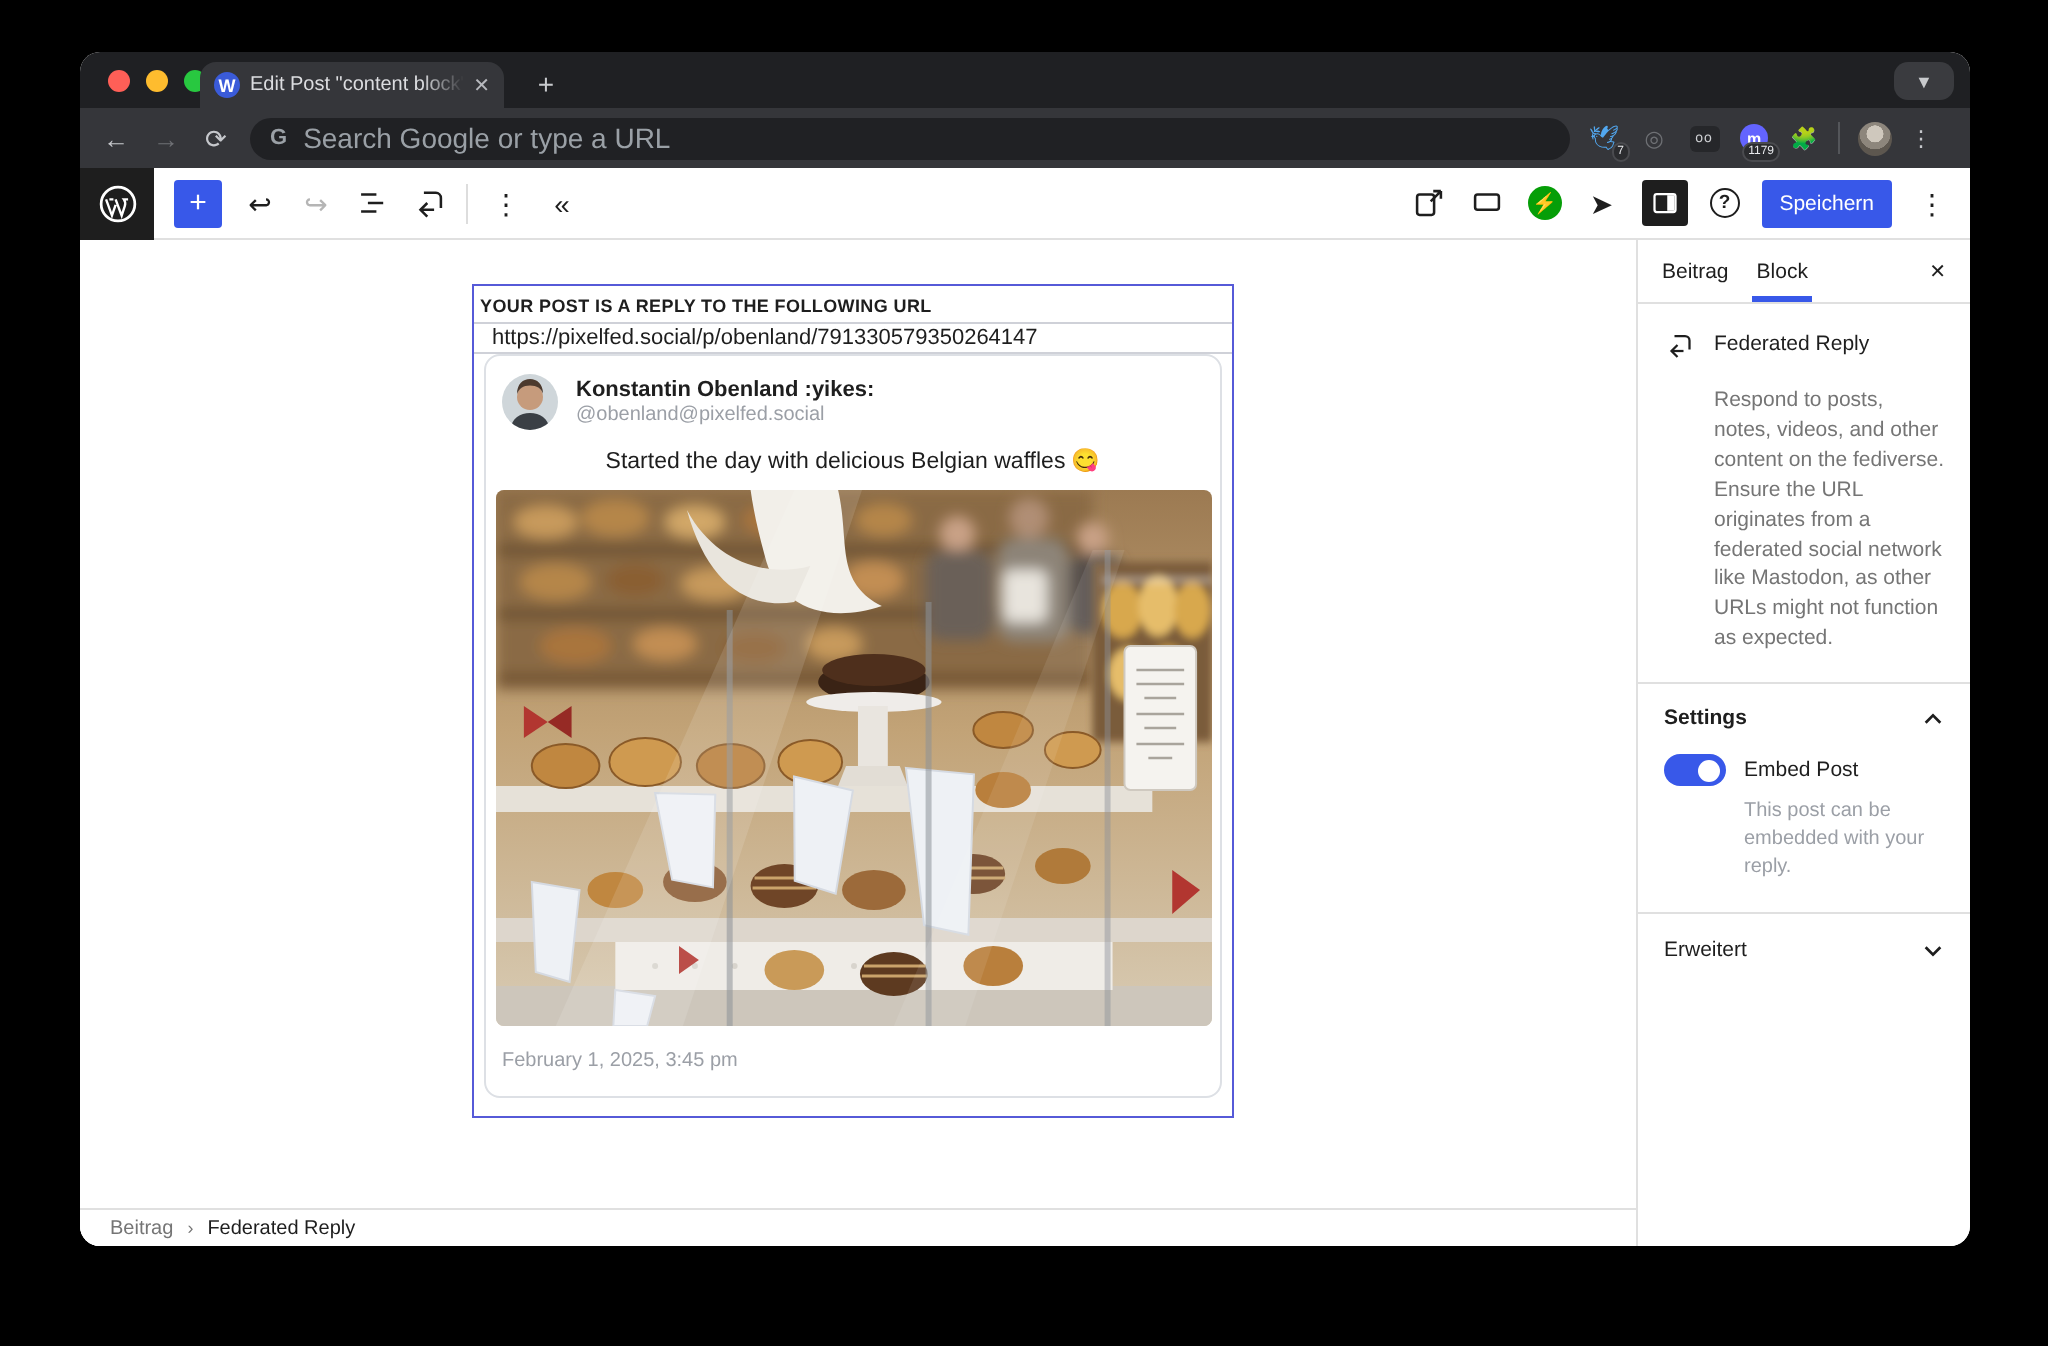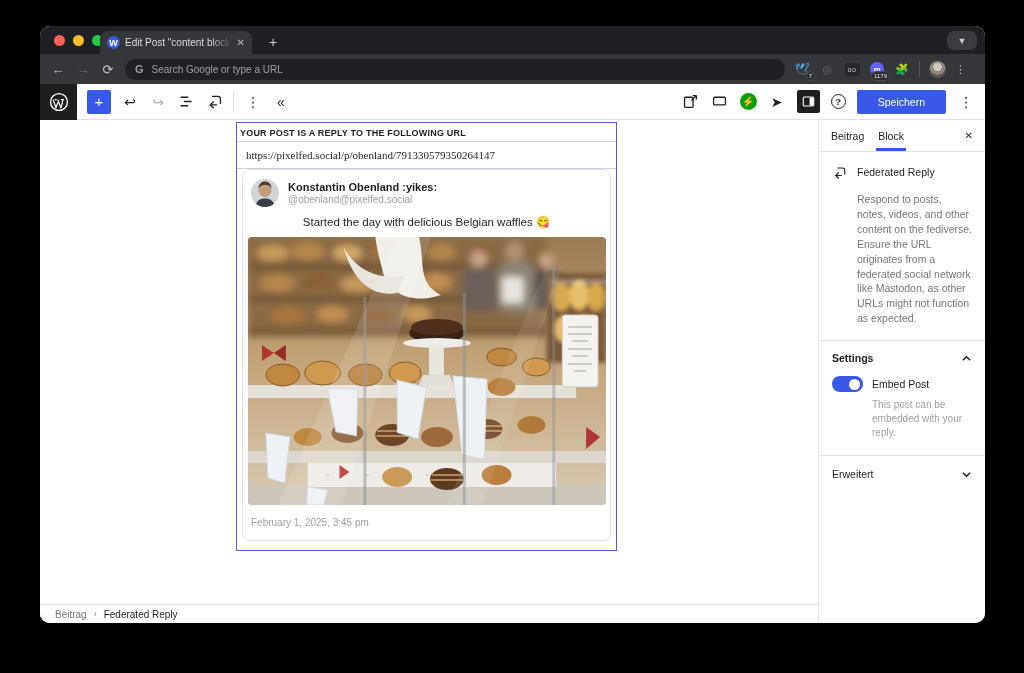--- a/index.html
+++ b/index.html
@@ -27,21 +27,21 @@
   .tabbar-chevron { position:absolute; right:8px; top:5px; width:30px; height:19px; background:#3a3b3f;
                     border-radius:7px; color:#c8cacd; font-size:9px; display:flex; align-items:center; justify-content:center; }
 
   
   .toolbar { height:30px; background:#35363a; display:flex; align-items:center; padding:0 10px; gap:9px; flex:0 0 30px; }
   .nav-ico { color:#c6c8cc; font-size:13px; width:16px; text-align:center; }
   .nav-ico.dim { color:#6e7074; }
   .omnibox { flex:1; height:21px; background:#202124; border-radius:11px; display:flex; align-items:center;
              padding:0 10px; gap:8px; max-width:660px; }
   .omni-g { color:#9aa0a6; font-weight:bold; font-size:11px; }
-  .omni-text { color:#9aa0a6; font-size:10px; }
+  .omni-text { color:#9aa0a6; font-size:14px; }
   .ext { position:relative; width:16px; height:16px; display:flex; align-items:center; justify-content:center; font-size:11px; }
   .badge { position:absolute; bottom:-4px; right:-5px; background:#2b2c2f; color:#e8eaed; border-radius:5px;
            font-size:6px; padding:0 2px; line-height:8px; border:1px solid #4a4b4f; }
   .ext-bird { color:#52a8f0; font-size:12px; }
   .ext-dim { color:#6e7074; }
   .ext-mask { width:15px; height:13px; background:#26272a; border-radius:3px; color:#cfd1d4; font-size:7px;
               display:flex; align-items:center; justify-content:center; letter-spacing:.5px; }
   .ext-masto { width:14px; height:14px; border-radius:50%; background:#6364ff; color:#fff; font-size:8px;
                font-weight:bold; display:flex; align-items:center; justify-content:center; }
   .ext-puzzle { color:#c6c8cc; font-size:11px; }
@@ -61,31 +61,31 @@
   .hd-ico { color:#1e1e1e; font-size:14px; display:flex; align-items:center; justify-content:center; width:18px; height:18px; }
   .hd-ico.dim { color:#b5b5b5; }
   .hd-ico svg { width:17px; height:17px; }
   .vsep { width:1px; height:20px; background:#ddd; }
   .wp-right { margin-left:auto; display:flex; align-items:center; gap:11px; padding-right:10px; }
   .jetpack { width:17px; height:17px; border-radius:50%; background:#069e08; color:#fff; font-size:10px;
              display:flex; align-items:center; justify-content:center; }
   .sb-toggle { width:23px; height:23px; background:#1e1e1e; border-radius:2px; display:flex; align-items:center; justify-content:center; }
   .help-ico { width:15px; height:15px; border:1.4px solid #1e1e1e; border-radius:50%; font-size:9.5px; font-weight:bold;
               display:flex; align-items:center; justify-content:center; color:#1e1e1e; }
-  .btn-save { background:#3858e9; color:#fff; border:none; border-radius:2px; height:24px; padding:0 21px;
+  .btn-save { background:#3858e9; color:#fff; border:none; border-radius:2px; height:24px; padding:0 9px;
               font-size:10.5px; font-family:"Liberation Sans",sans-serif; }
 
   
   .main { flex:1; display:flex; min-height:0; position:relative; }
   .canvas { flex:1; background:#fff; position:relative; overflow:hidden; }
 
-  .block { position:absolute; left:196px; top:2px; width:381px; border:1.5px solid #565ad8; background:#fff; }
+  .block { position:absolute; left:196px; top:22px; width:381px; border:1.5px solid #565ad8; background:#fff; }
   .blk-label { font-size:9px; font-weight:bold; color:#1e1e1e; letter-spacing:.2px; padding:5px 2px 3px 3px; }
-  .blk-input { display:block; width:100%; height:28px; border:1px solid #cfd1d8; border-left:none; border-right:none;
-               font-size:11px; color:#1e1e1e; padding:0 9px; font-family:Liberation Serif, serif; outline:none; background:#fff; }
+  .blk-input { display:block; width:100%; height:16px; border:1px solid #cfd1d8; border-left:none; border-right:none;
+               font-size:11px; color:#1e1e1e; padding:0 9px; font-family:Liberation Sans, sans-serif; outline:none; background:#fff; }
   .blk-helper { font-size:10px; color:#9b9fa6; padding:5px 3px 7px 3px; }
 
   .embed-card { margin:0 5px 9px 5px; border:1px solid #dde0e5; border-radius:8px; overflow:hidden; background:#fff; }
   .embed-head { display:flex; gap:9px; padding:9px 8px 6px 8px; align-items:center; }
   .embed-avatar { width:28px; height:28px; border-radius:50%; flex:0 0 28px; overflow:hidden; }
   .embed-name { font-size:11px; font-weight:bold; color:#1e1e1e; }
   .embed-handle { font-size:10px; color:#9b9fa6; margin-top:1px; }
   .embed-text { font-size:11.5px; color:#1e1e1e; padding:2px 8px 8px 8px;text-align:center; }
   .photo { width:358px; height:268px; border-radius:4px; overflow:hidden; margin:0 auto; display:block; }
   .photo svg { display:block; width:100%; height:100%; }

